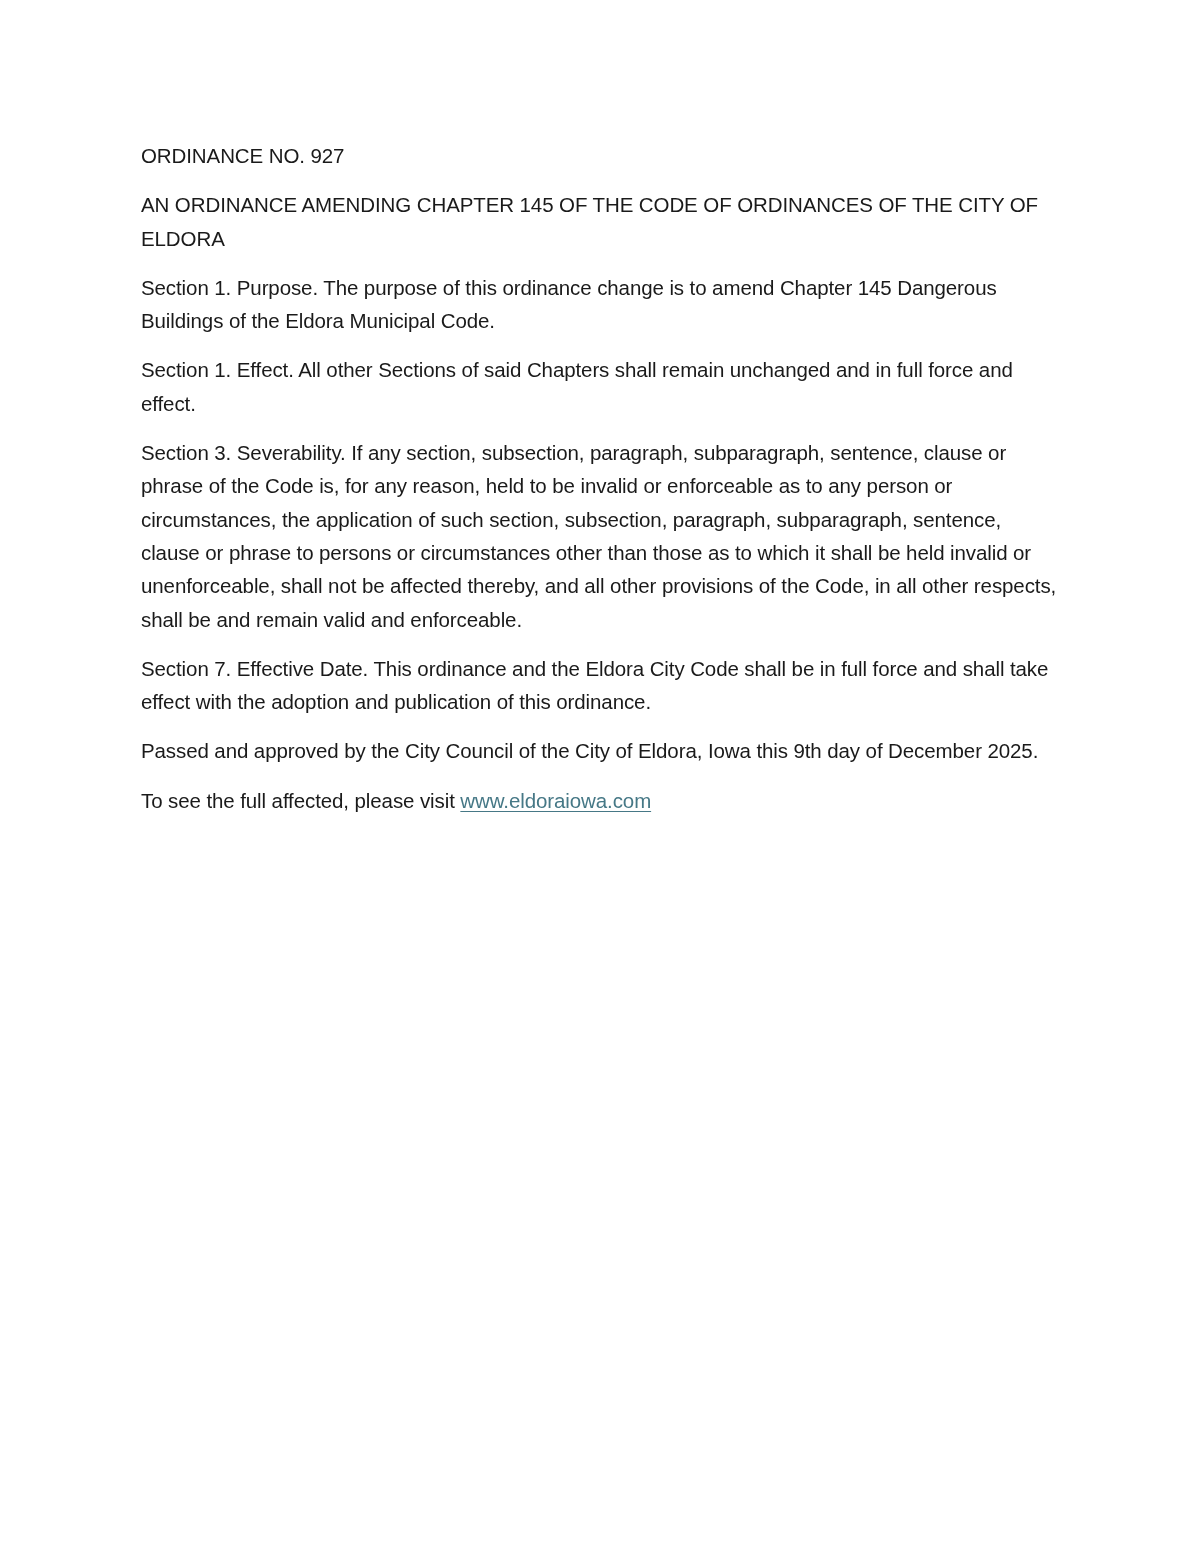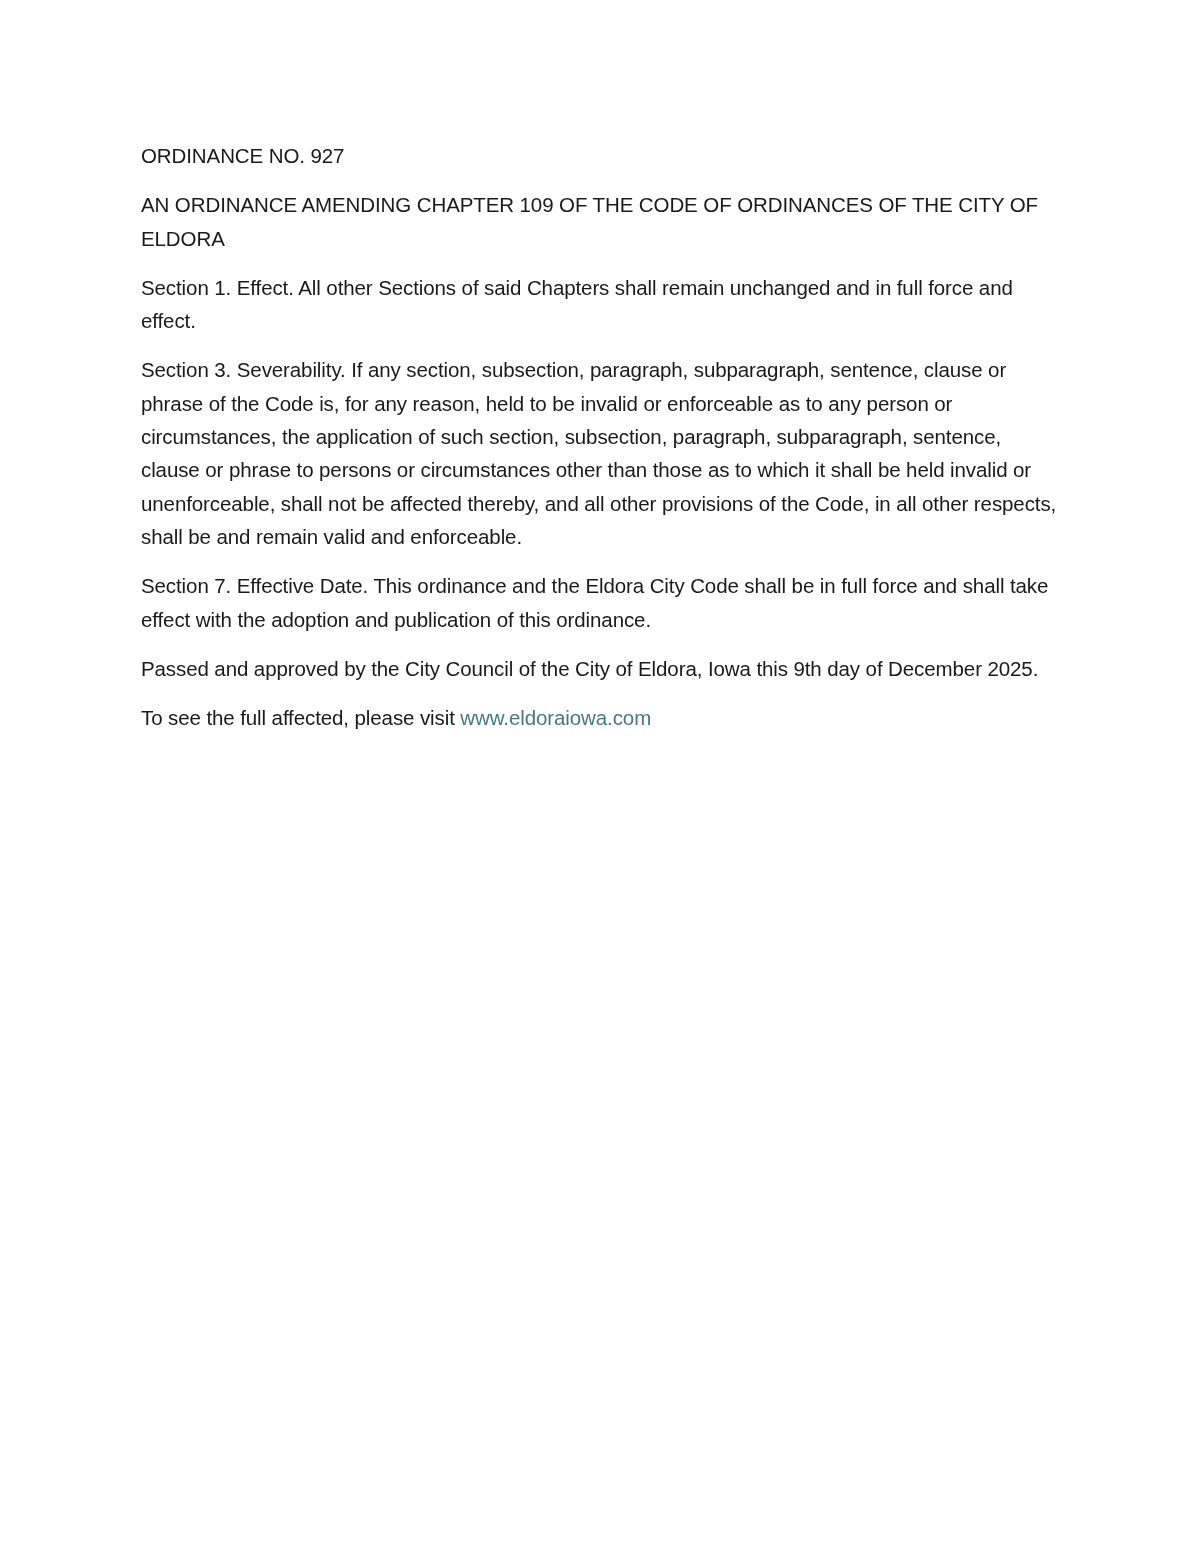--- a/index.html
+++ b/index.html
@@ -22,28 +22,30 @@
       font-size: 20.5px;
       line-height: 33.3px;
       color: #1a1a1a;
       letter-spacing: -0.1px;
     }
     .para {
       margin: 0 0 16px 0;
     }
     .link {
       color: #467886;
+      text-decoration: underline;
       text-underline-offset: 3px;
       text-decoration-thickness: 1px;
     }
   </style>
 </head>
 <body>
 
 <div class="page">
   <p class="para">ORDINANCE NO. 927</p>
-  <p class="para">AN ORDINANCE AMENDING CHAPTER 109 OF THE CODE OF ORDINANCES OF THE CITY OF ELDORA</p>
+  <p class="para">AN ORDINANCE AMENDING CHAPTER 145 OF THE CODE OF ORDINANCES OF THE CITY OF ELDORA</p>
+  <p class="para">Section 1. Purpose. The purpose of this ordinance change is to amend Chapter 145 Dangerous Buildings of the Eldora Municipal Code.</p>
   <p class="para">Section 1. Effect. All other Sections of said Chapters shall remain unchanged and in full force and effect.</p>
   <p class="para">Section 3. Severability. If any section, subsection, paragraph, subparagraph, sentence, clause or phrase of the Code is, for any reason, held to be invalid or enforceable as to any person or circumstances, the application of such section, subsection, paragraph, subparagraph, sentence, clause or phrase to persons or circumstances other than those as to which it shall be held invalid or unenforceable, shall not be affected thereby, and all other provisions of the Code, in all other respects, shall be and remain valid and enforceable.</p>
   <p class="para">Section 7. Effective Date. This ordinance and the Eldora City Code shall be in full force and shall take effect with the adoption and publication of this ordinance.</p>
   <p class="para">Passed and approved by the City Council of the City of Eldora, Iowa this 9th day of December 2025.</p>
   <p class="para"><span>To see the full affected, please visit </span><a class="link">www.eldoraiowa.com</a></p>
 </div>
 
 </body></html>

